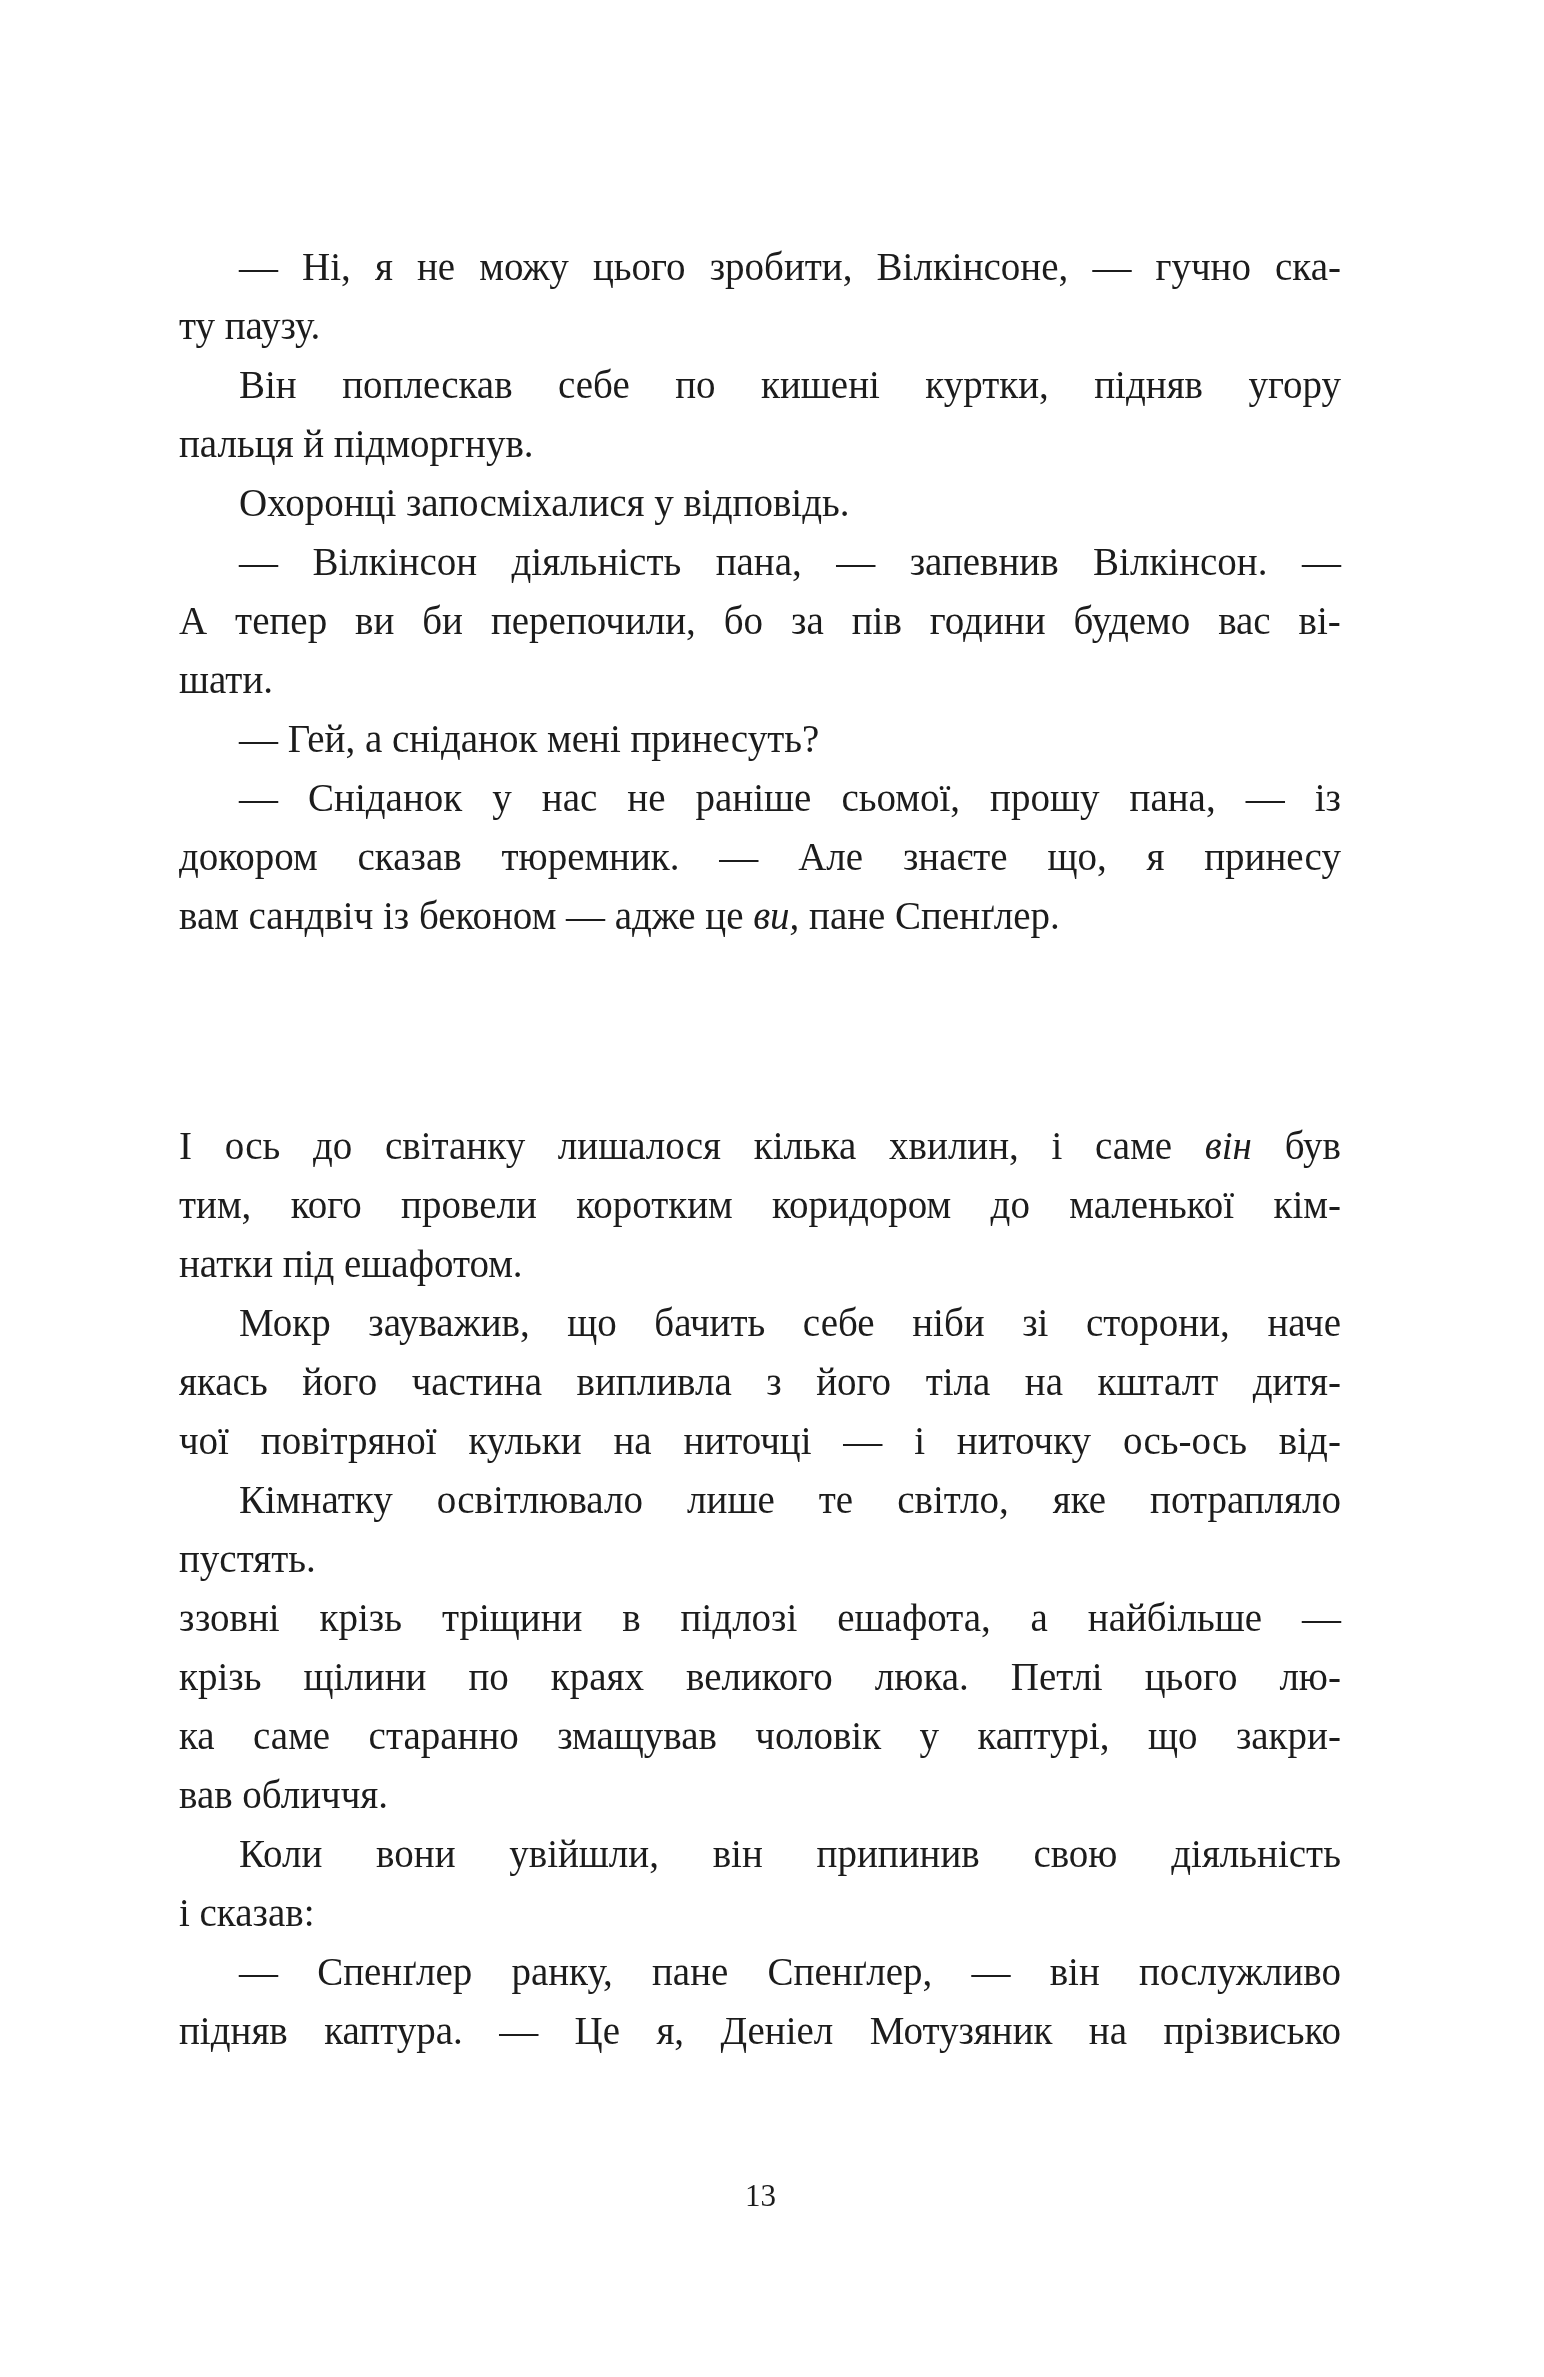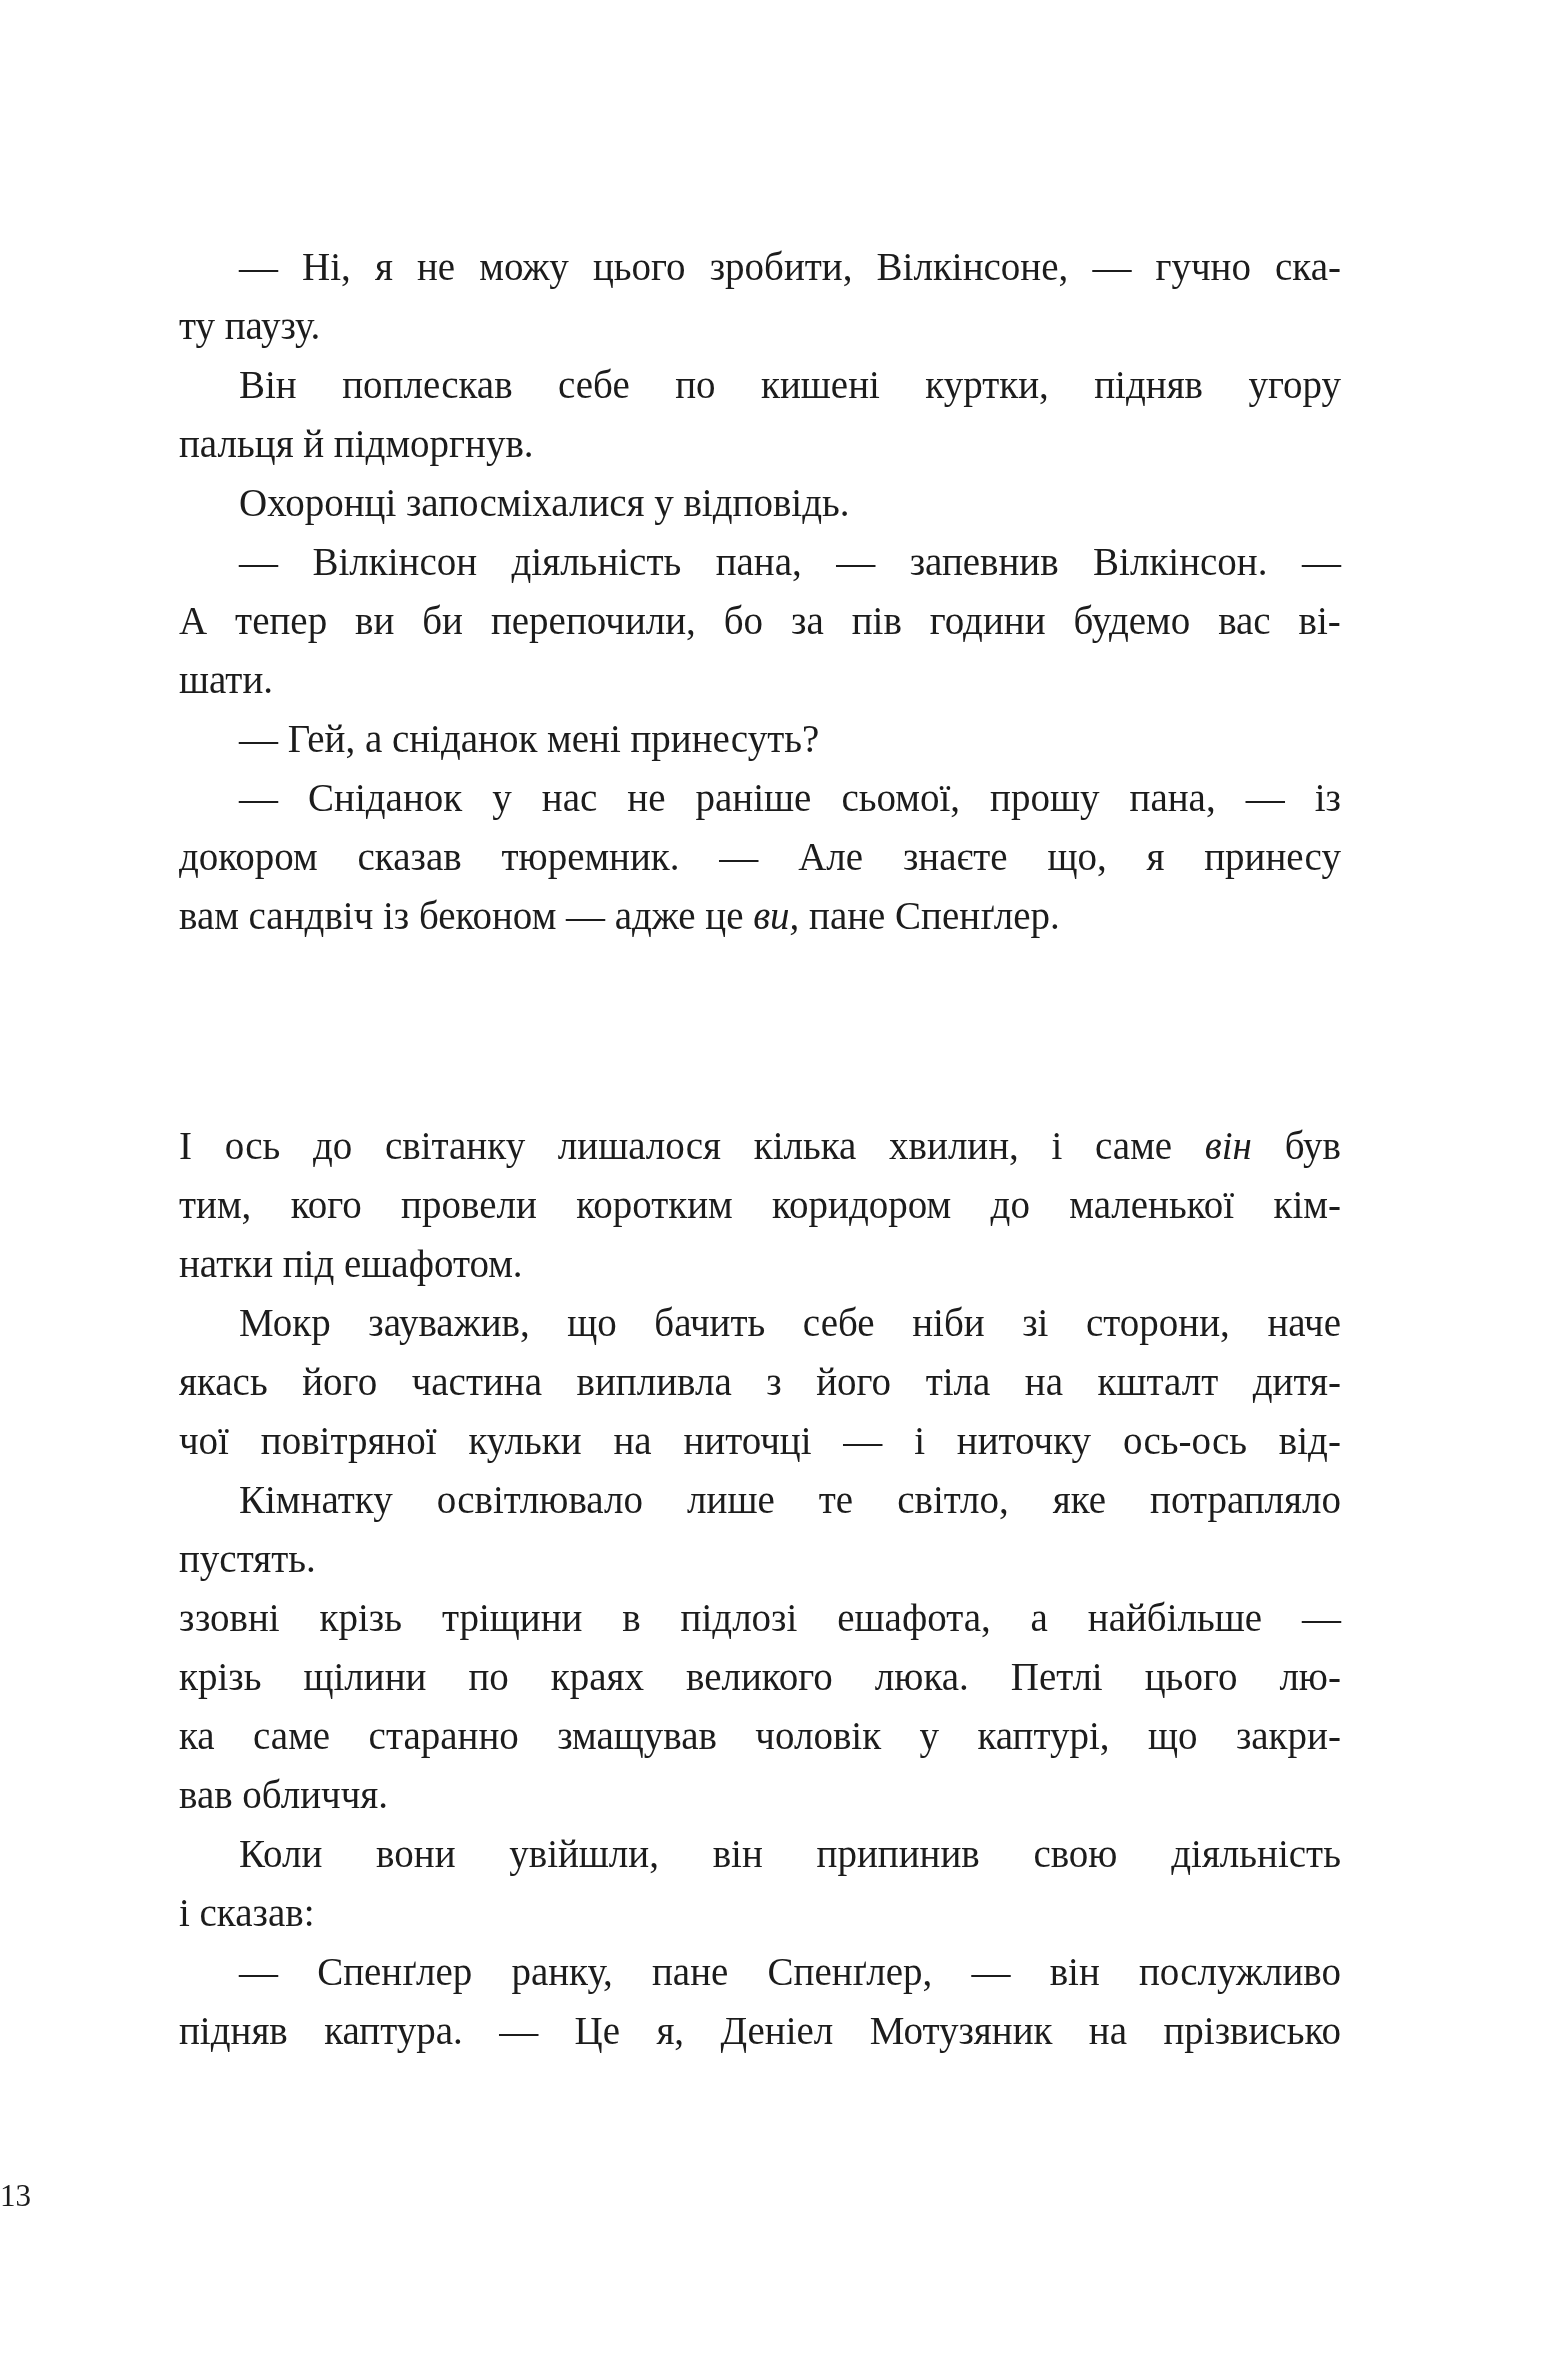--- a/index.html
+++ b/index.html
@@ -26,21 +26,21 @@
   }
   .line.indent { padding-left: 60px; }
   .line.last { justify-content: flex-start; align-items: flex-end; }
   .line.last .w { margin-right: 9.7px; }
   .w { display: inline-block; }
   .w.it { font-style: italic; }
   .page-number {
     position: absolute;
     left: 0; width: 1521px;
     top: 2176px;
-    text-align: left;
+    text-align: center;
     font-size: 31px;
     line-height: 40px;
   }
 </style>
 </head>
 <body>
 
 <div id="section-0" class="section" style="top: 237px;">
     <div class="line indent">
       <span class="w">—</span>

